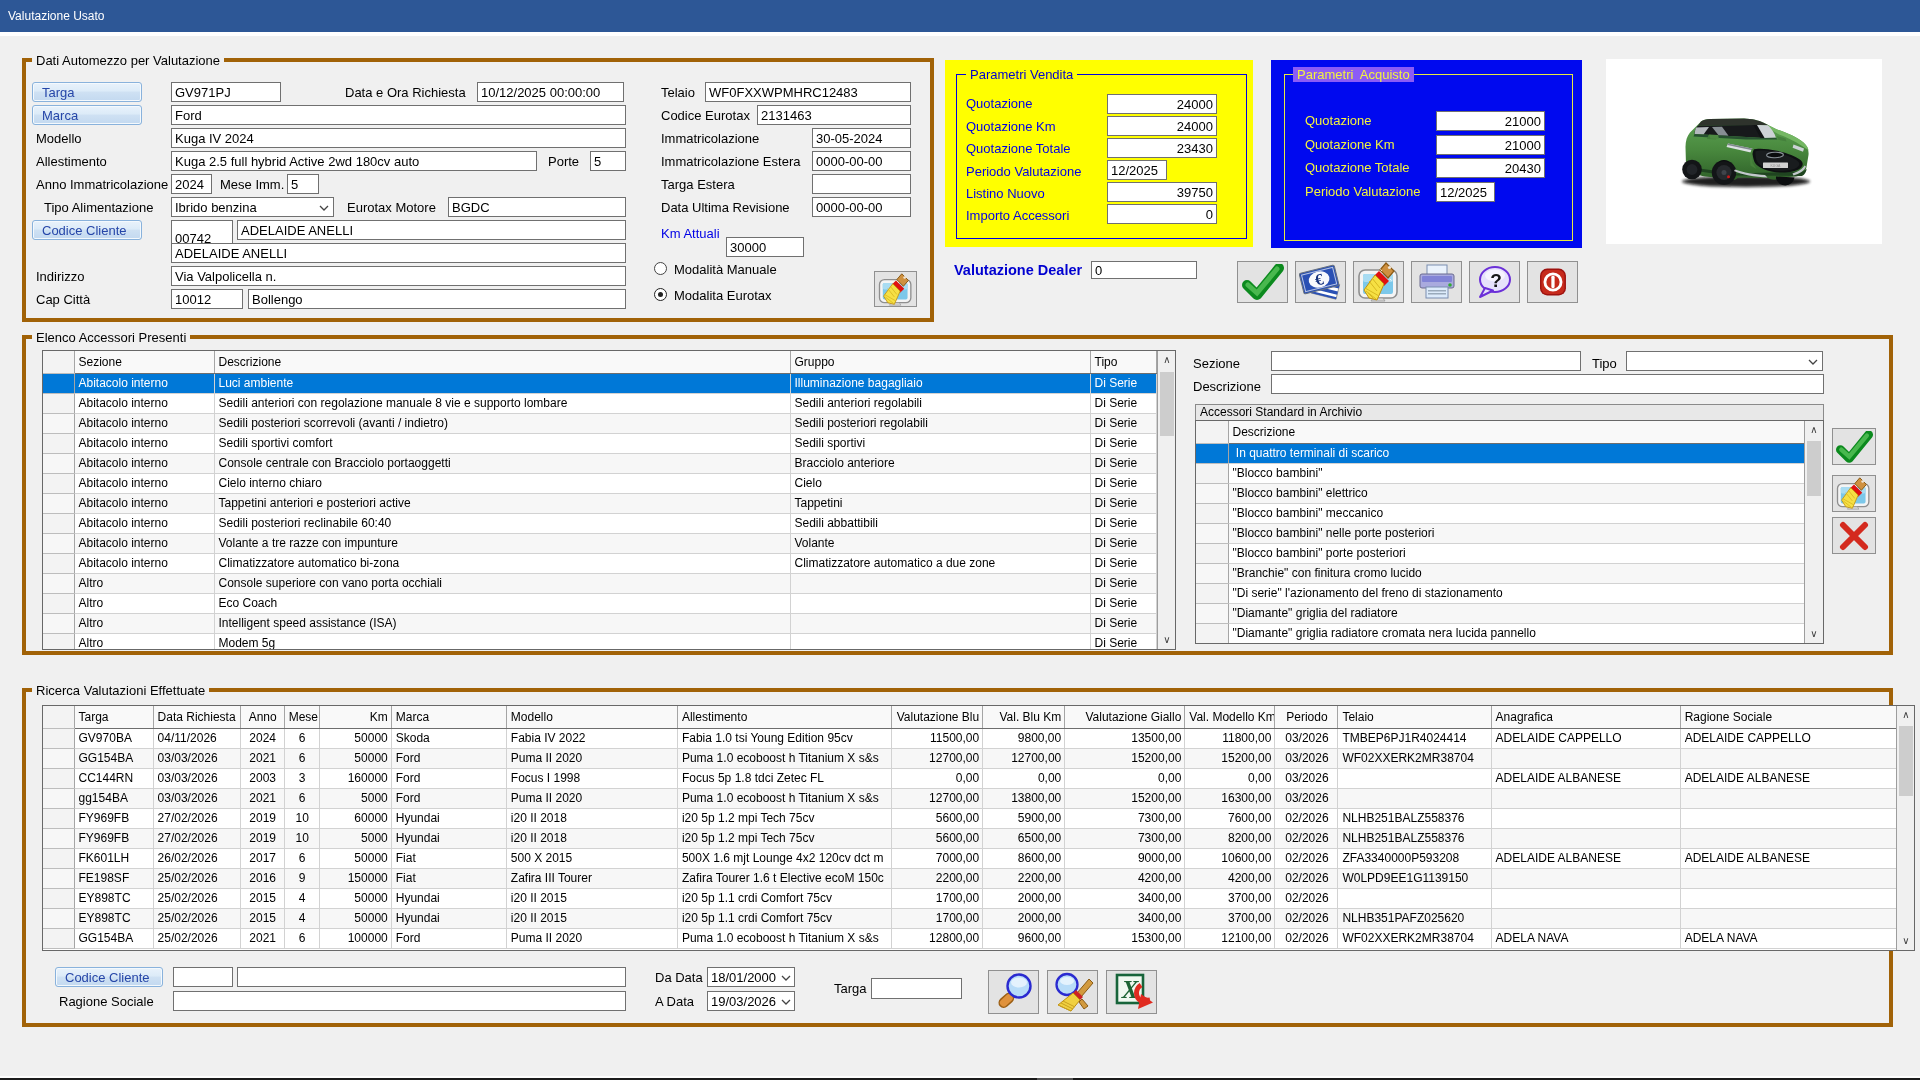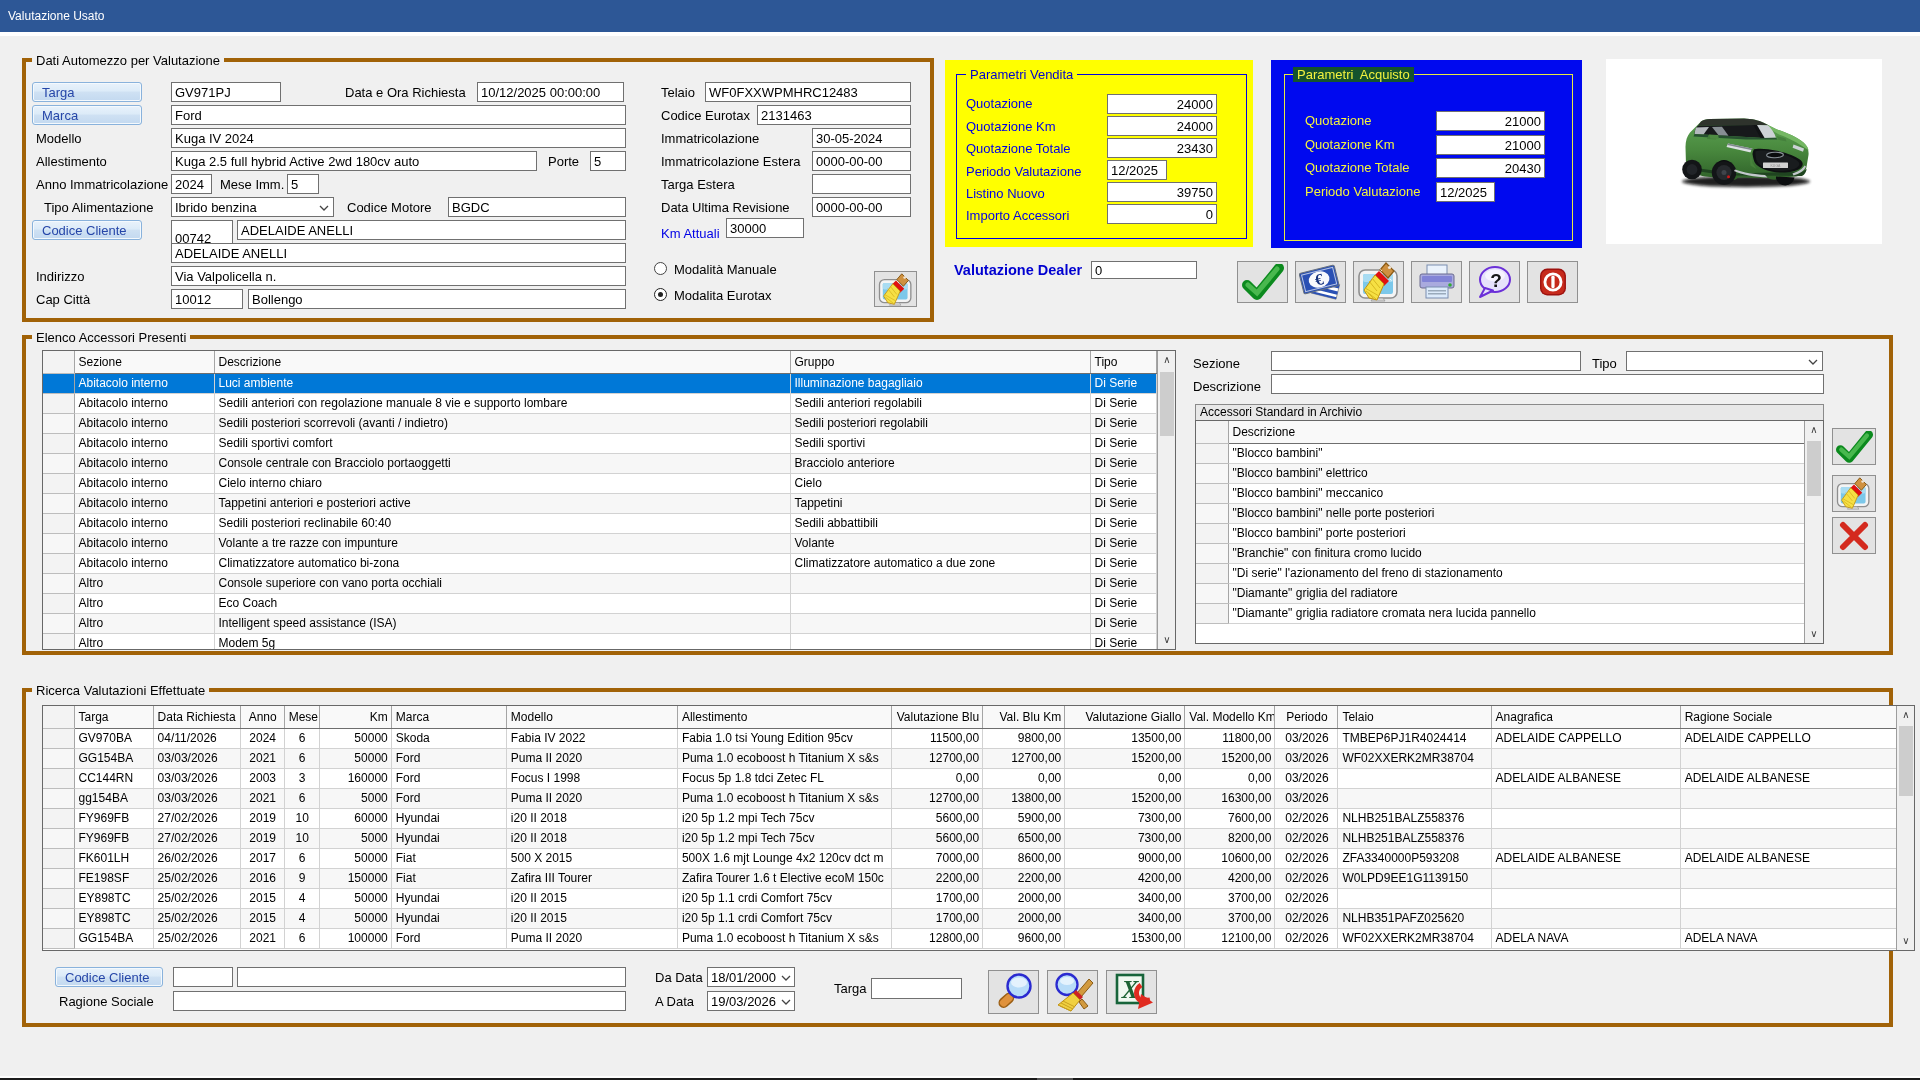--- a/index.html
+++ b/index.html
@@ -40,21 +40,21 @@
 <div class="bb" style="left:32px;top:220px;width:110px;height:20px">Codice Cliente</div>
 
 <div class="lb" style="left:36px;top:131px">Modello</div>
 <div class="lb" style="left:36px;top:154px">Allestimento</div>
 <div class="lb" style="left:36px;top:177px">Anno Immatricolazione</div>
 <div class="lb" style="left:44px;top:200px">Tipo Alimentazione</div>
 <div class="lb" style="left:36px;top:269px">Indirizzo</div>
 <div class="lb" style="left:36px;top:292px">Cap Città</div>
 <div class="lb" style="left:345px;top:85px">Data e Ora Richiesta</div>
 <div class="lb" style="left:220px;top:177px">Mese Imm.</div>
-<div class="lb" style="left:347px;top:200px">Codice Motore</div>
+<div class="lb" style="left:347px;top:200px">Eurotax Motore</div>
 <div class="lb" style="left:548px;top:154px">Porte</div>
 
 <div class="in" style="left:171px;top:82px;width:110px;height:20px">GV971PJ</div>
 <div class="in" style="left:477px;top:82px;width:147px;height:20px">10/12/2025 00:00:00</div>
 <div class="in" style="left:171px;top:105px;width:455px;height:20px">Ford</div>
 <div class="in" style="left:171px;top:128px;width:455px;height:20px">Kuga IV 2024</div>
 <div class="in" style="left:171px;top:151px;width:366px;height:20px">Kuga 2.5 full hybrid Active 2wd 180cv auto</div>
 <div class="in" style="left:590px;top:151px;width:36px;height:20px">5</div>
 <div class="in" style="left:171px;top:174px;width:41px;height:20px">2024</div>
 <div class="in" style="left:287px;top:174px;width:32px;height:20px">5</div>
@@ -76,21 +76,21 @@
 <div class="lb" style="left:661px;top:177px">Targa Estera</div>
 <div class="lb" style="left:661px;top:200px">Data Ultima Revisione</div>
 <div class="lb blue" style="left:661px;top:226px">Km Attuali</div>
 
 <div class="in" style="left:705px;top:82px;width:206px;height:20px">WF0FXXWPMHRC12483</div>
 <div class="in" style="left:757px;top:105px;width:154px;height:20px">2131463</div>
 <div class="in" style="left:812px;top:128px;width:99px;height:20px">30-05-2024</div>
 <div class="in" style="left:812px;top:151px;width:99px;height:20px">0000-00-00</div>
 <div class="in" style="left:812px;top:174px;width:99px;height:20px"></div>
 <div class="in" style="left:812px;top:197px;width:99px;height:20px">0000-00-00</div>
-<div class="in" style="left:726px;top:218px;width:78px;height:20px">30000</div>
+<div class="in" style="left:726px;top:237px;width:78px;height:20px">30000</div>
 
 <div class="abs" style="left:654px;top:262px;width:13px;height:13px;border:1.5px solid #444;border-radius:50%;background:#fff;box-sizing:border-box"></div>
 <div class="lb" style="left:674px;top:262px">Modalità Manuale</div>
 <div class="abs" style="left:654px;top:288px;width:13px;height:13px;border:1.5px solid #222;border-radius:50%;background:#fff;box-sizing:border-box"></div>
 <div class="abs" style="left:658px;top:292px;width:5px;height:5px;border-radius:50%;background:#222"></div>
 <div class="lb" style="left:674px;top:288px">Modalita Eurotax</div>
 
 <div class="ibtn" style="left:874px;top:271px;width:43px;height:36px">
     <svg width="38" height="33" viewBox="0 0 46 40">
 <rect x="3" y="8" width="38" height="28" rx="6" fill="#f4f4f4" stroke="#8f8f8f" stroke-width="1.6"></rect>
@@ -116,21 +116,21 @@
 <div class="lb blue" style="left:966px;top:208px">Importo Accessori</div>
 <div class="in r" style="left:1107px;top:94px;width:110px;height:20px">24000</div>
 <div class="in r" style="left:1107px;top:116px;width:110px;height:20px">24000</div>
 <div class="in r" style="left:1107px;top:138px;width:110px;height:20px">23430</div>
 <div class="in" style="left:1107px;top:160px;width:60px;height:20px">12/2025</div>
 <div class="in r" style="left:1107px;top:182px;width:110px;height:20px">39750</div>
 <div class="in r" style="left:1107px;top:204px;width:110px;height:20px">0</div>
 
 <div class="abs" style="left:1271px;top:60px;width:311px;height:188px;background:#0009ef"></div>
 <div class="abs" style="left:1284px;top:74px;width:289px;height:167px;border:1px solid #e8e840;box-sizing:border-box"></div>
-<div class="abs" style="left:1293px;top:67px;background:#14532d;padding:0 4px;color:#f3f33e">Parametri&nbsp; Acquisto</div>
+<div class="abs" style="left:1293px;top:67px;background:#8b5cf6;padding:0 4px;color:#f3f33e">Parametri&nbsp; Acquisto</div>
 <div class="lb" style="left:1305px;top:113px;color:#f3f33e">Quotazione</div>
 <div class="lb" style="left:1305px;top:137px;color:#f3f33e">Quotazione Km</div>
 <div class="lb" style="left:1305px;top:160px;color:#f3f33e">Quotazione Totale</div>
 <div class="lb" style="left:1305px;top:184px;color:#f3f33e">Periodo Valutazione</div>
 <div class="in r" style="left:1436px;top:111px;width:109px;height:20px">21000</div>
 <div class="in r" style="left:1436px;top:135px;width:109px;height:20px">21000</div>
 <div class="in r" style="left:1436px;top:158px;width:109px;height:20px">20430</div>
 <div class="in" style="left:1436px;top:182px;width:59px;height:20px">12/2025</div>
 
 <div class="abs" style="left:1606px;top:59px;width:276px;height:185px;background:#fff">
@@ -402,20 +402,24 @@
 <table class="grid" style="width:609px">
 <colgroup>
         <col style="width:32px">
         <col style="width:577px">
       </colgroup>
 <tbody>
         <tr>
           <th class="sc"></th>
           <th>Descrizione</th>
         </tr>
+<tr class="selrow">
+          <td class="sc"></td>
+          <td>&nbsp;In quattro terminali di scarico</td>
+        </tr>
 <tr>
           <td class="sc"></td>
           <td>"Blocco bambini"</td>
         </tr>
 <tr class="alt">
           <td class="sc"></td>
           <td>"Blocco bambini" elettrico</td>
         </tr>
 <tr>
           <td class="sc"></td>

